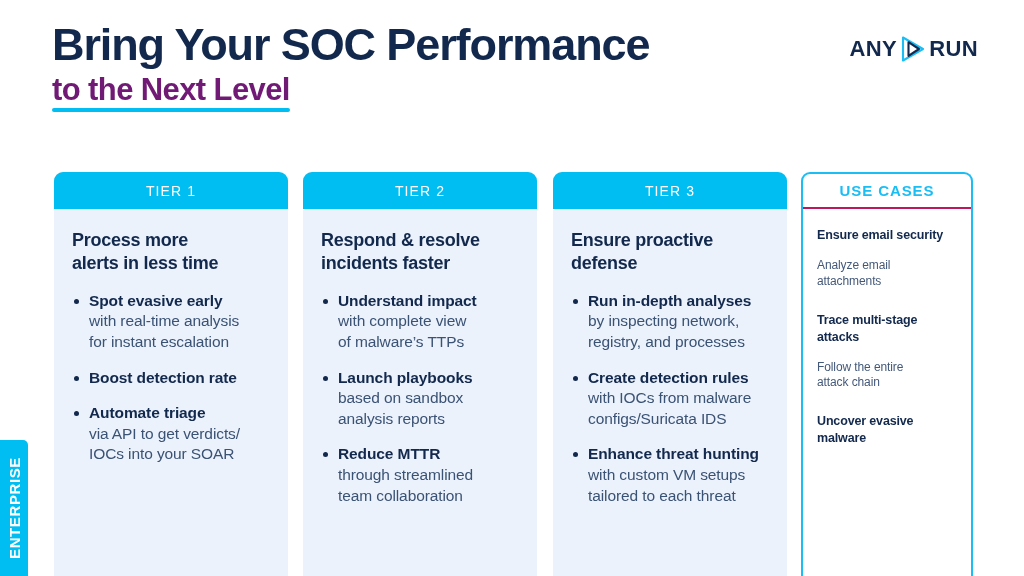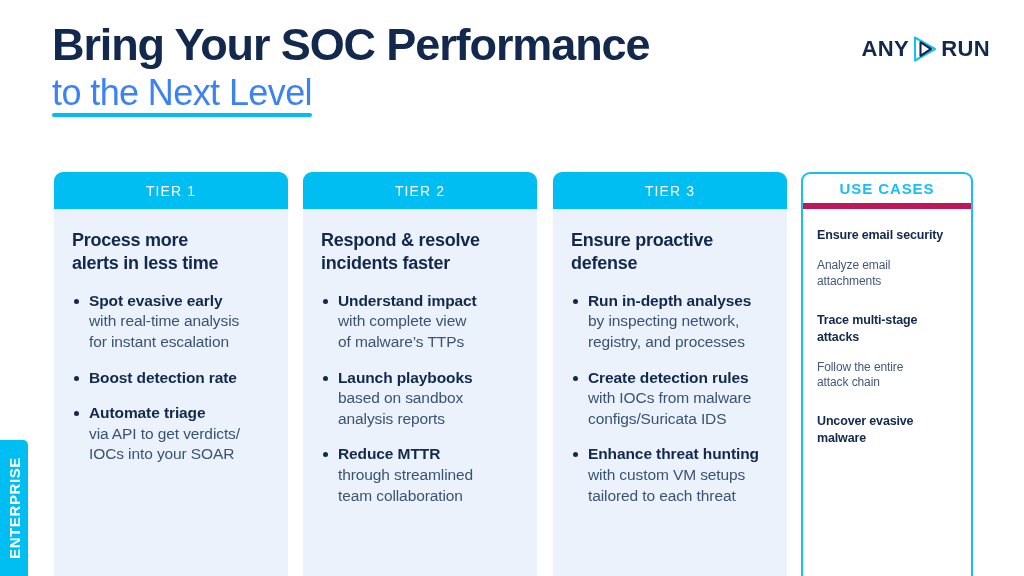--- a/index.html
+++ b/index.html
@@ -28,31 +28,31 @@
 
   
   .title-block { position:absolute; left:52px; top:22px; }
   .main-title {
     font-size:45px; font-weight:bold; color:#12294D;
     letter-spacing:-1.1px; line-height:1.0;
     white-space:nowrap;
   }
   .sub-title-wrap { margin-top:7px; display:inline-block; position:relative; }
   .sub-title {
-    font-size:36px; font-weight:normal; color:#3b82f6;
+    font-size:31px; font-weight:bold; color:#701a75;
     letter-spacing:-0.6px; line-height:1.05;
     white-space:nowrap;
   }
   .sub-underline {
     position:absolute; left:0; right:0; bottom:-5px;
     height:4px; background:#00BDF2; border-radius:2px;
   }
 
   
-  .logo { position:absolute; right:34px; top:34px; display:flex; align-items:center; gap:1px; }
+  .logo { position:absolute; right:46px; top:34px; display:flex; align-items:center; gap:1px; }
   .logo-word {
     font-size:22px; font-weight:bold; color:#12294D;
     letter-spacing:0.4px; line-height:1;
   }
   .logo-mark { width:30px; height:30px; display:block; }
 
   
   .card {
     position:absolute; top:172px; width:234px; height:404px;
     background:#EBF2FC;
@@ -94,21 +94,21 @@
 
   
   .usecases {
     position:absolute; left:801px; top:172px; width:172px; height:404px;
     background:#ffffff;
     border:2px solid #1BBDF5;
     border-bottom:none;
     border-top-left-radius:9px; border-top-right-radius:9px;
   }
   .uc-head {
-    height:35px; border-bottom:6px solid #be185d;
+    height:35px; border-bottom:2px solid #be185d;
     display:flex; align-items:center; justify-content:center;
   }
   .uc-head-label {
     color:#1BBDF5; font-size:15px; font-weight:bold; letter-spacing:0.9px;
   }
   .uc-body { padding:18px 14px 0 14px; }
   .uc-item { margin-bottom:22px; }
   .uc-item:last-child { margin-bottom:0; }
   .uc-title {
     display:block; font-size:12.5px; font-weight:bold; color:#12294D;

